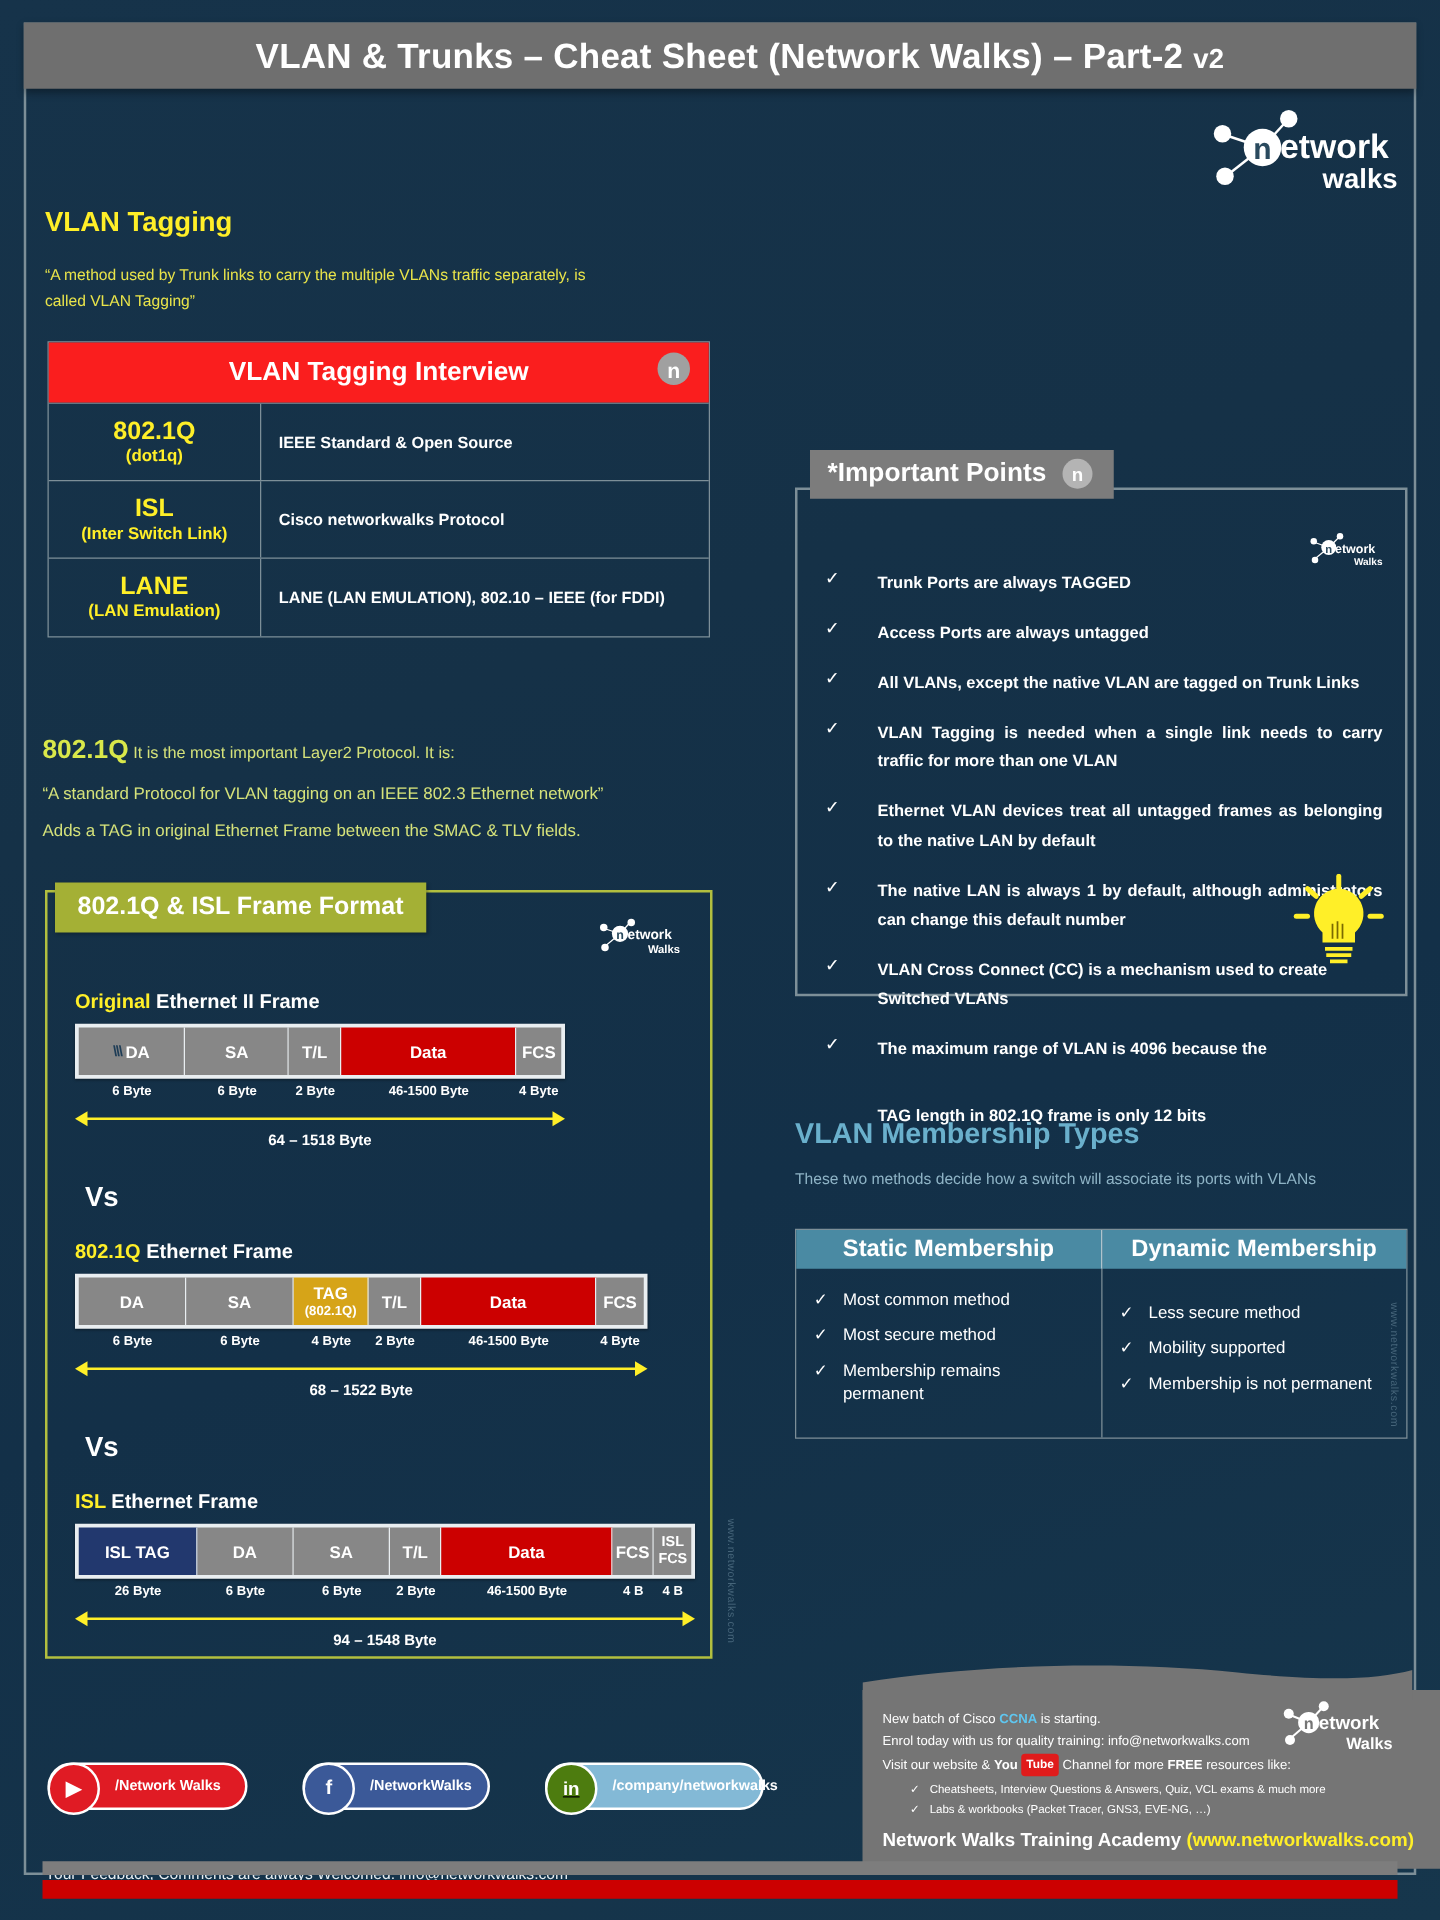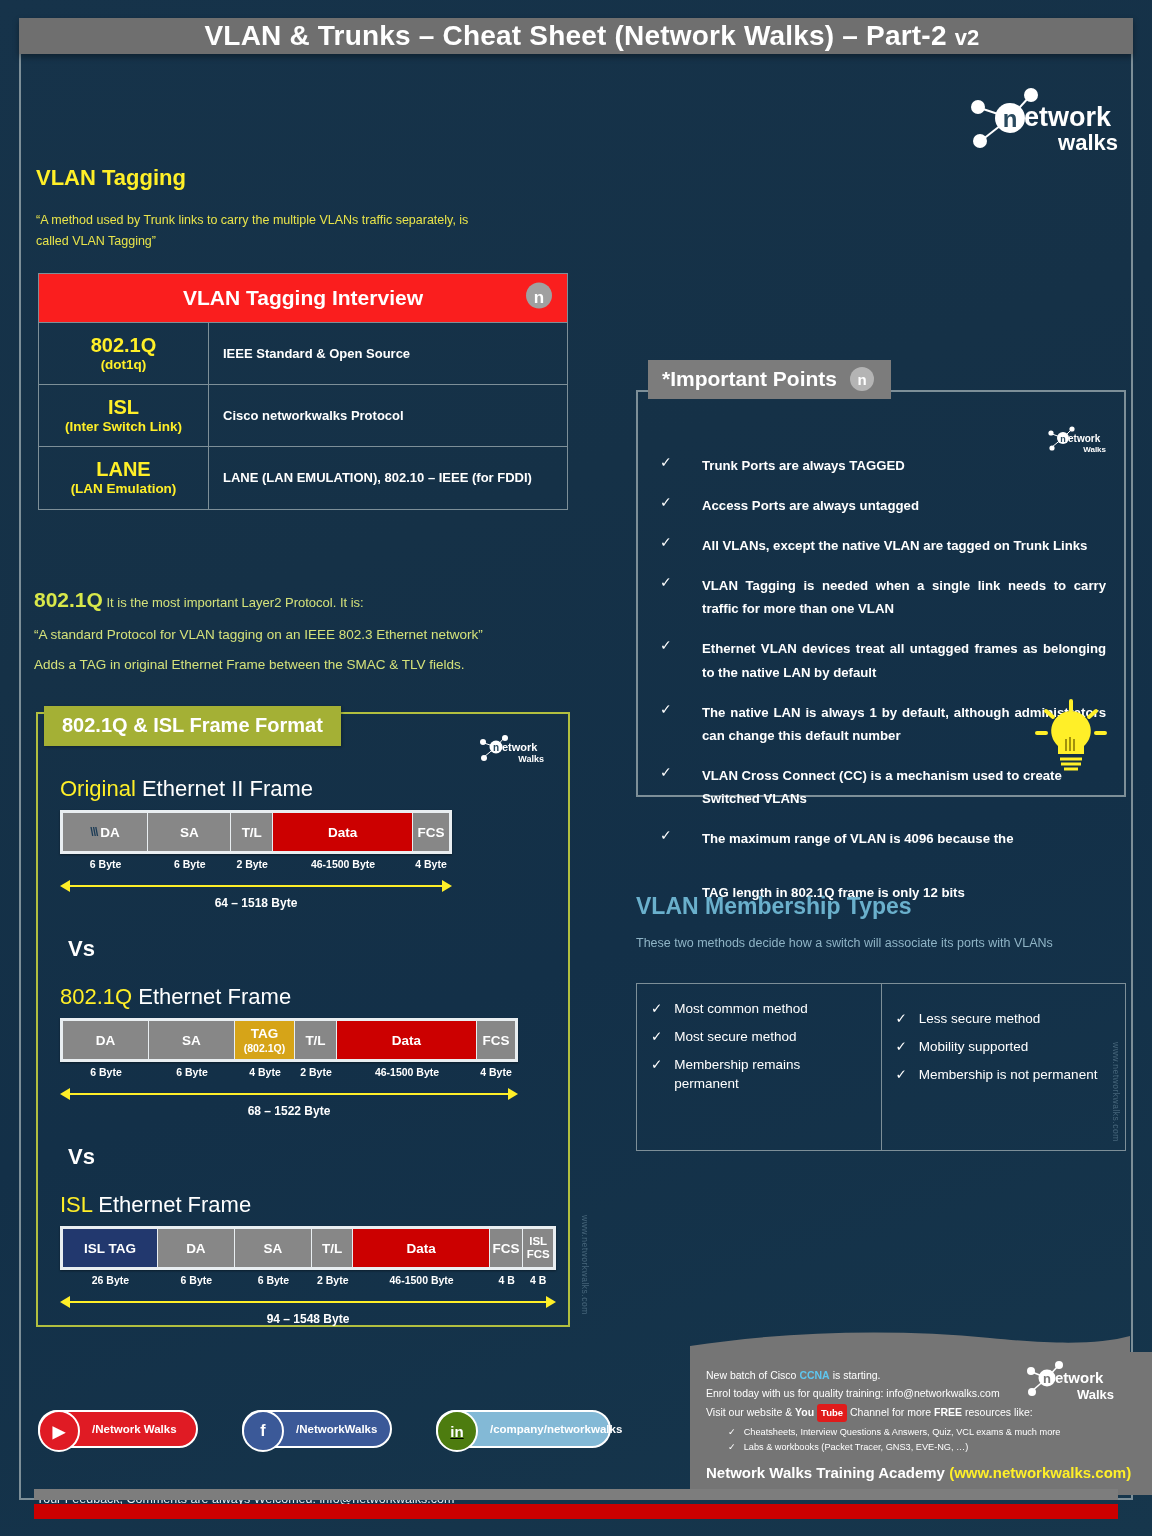--- a/index.html
+++ b/index.html
@@ -15,21 +15,21 @@
     background: linear-gradient(160deg,#16334a 0%, #153147 35%, #133048 60%, #16364c 100%);
   }
   
   .frame-line {
     position: absolute; left: 19px; top: 18px; right: 19px; bottom: 36px;
     border: 2px solid #7d8f98;
     pointer-events: none;
   }
   
   .header {
-    position: absolute; left: 19px; top: 18px; width: 1114px; height: 36px;
+    position: absolute; left: 19px; top: 18px; width: 1114px; height: 53px;
     background: #6f6f6f;
     display: flex; align-items: center; justify-content: center;
     box-shadow: 0 3px 6px rgba(0,0,0,.35);
     padding-left: 32px;
   }
   .header h1 {
     color: #ffffff; font-size: 28px; font-weight: bold; letter-spacing: .2px;
     white-space: nowrap;
   }
   .header h1 .ver { font-size: 22px; font-weight: bold; }
@@ -77,21 +77,21 @@
     position: absolute; left: 36px; top: 712px; width: 534px; height: 615px;
     border: 2px solid #b2bf3f;
   }
   .ff-tab {
     position: absolute; left: 44px; top: 706px; background: #a4b035;
     padding: 8px 18px 9px 18px; color: #fff; font-size: 20px; font-weight: bold;
     box-shadow: 1px 1px 3px rgba(0,0,0,.3);
   }
   .ff-logo { position: absolute; right: 22px; top: 18px; width: 74px; height: 32px; }
 
-  .fr-title { font-size: 22px; font-weight: normal; color: #ffffff; }
+  .fr-title { font-size: 16px; font-weight: bold; color: #ffffff; margin-top: 17px; }
   .fr-title .hl { color: #ffef28; }
   .fr-bar {
     display: flex; background: #e9eef1; padding: 3px; margin-top: 8px;
     box-shadow: 0 1px 2px rgba(0,0,0,.4);
   }
   .fr-cell {
     height: 38px; display: flex; align-items: center; justify-content: center;
     color: #ffffff; font-size: 13.5px; font-weight: bold; position: relative;
     border-right: 1px solid #e9eef1;
   }
@@ -462,20 +462,24 @@
       <svg viewBox="0 0 26 26" width="26" height="26" style="vertical-align:middle">
         <circle cx="13" cy="13" r="12" fill="#b4b4b4"></circle>
         <text x="13" y="19" font-size="15" font-weight="bold" fill="#fff" text-anchor="middle" font-family="Liberation Sans, sans-serif">n</text>
       </svg>
     </span>
   </div>
 
   <div class="mem-title">VLAN Membership Types</div>
   <div class="mem-sub">These two methods decide how a switch will associate its ports with VLANs</div>
   <div class="mem-table">
+    <div class="mem-head">
+      <div>Static Membership</div>
+      <div>Dynamic Membership</div>
+    </div>
     <div class="mem-body">
       <div class="col" id="mem-static">
           <div class="mi">
             <span>✓</span>
             <span>Most common method</span>
           </div>
           <div class="mi">
             <span>✓</span>
             <span>Most secure method</span>
           </div>

